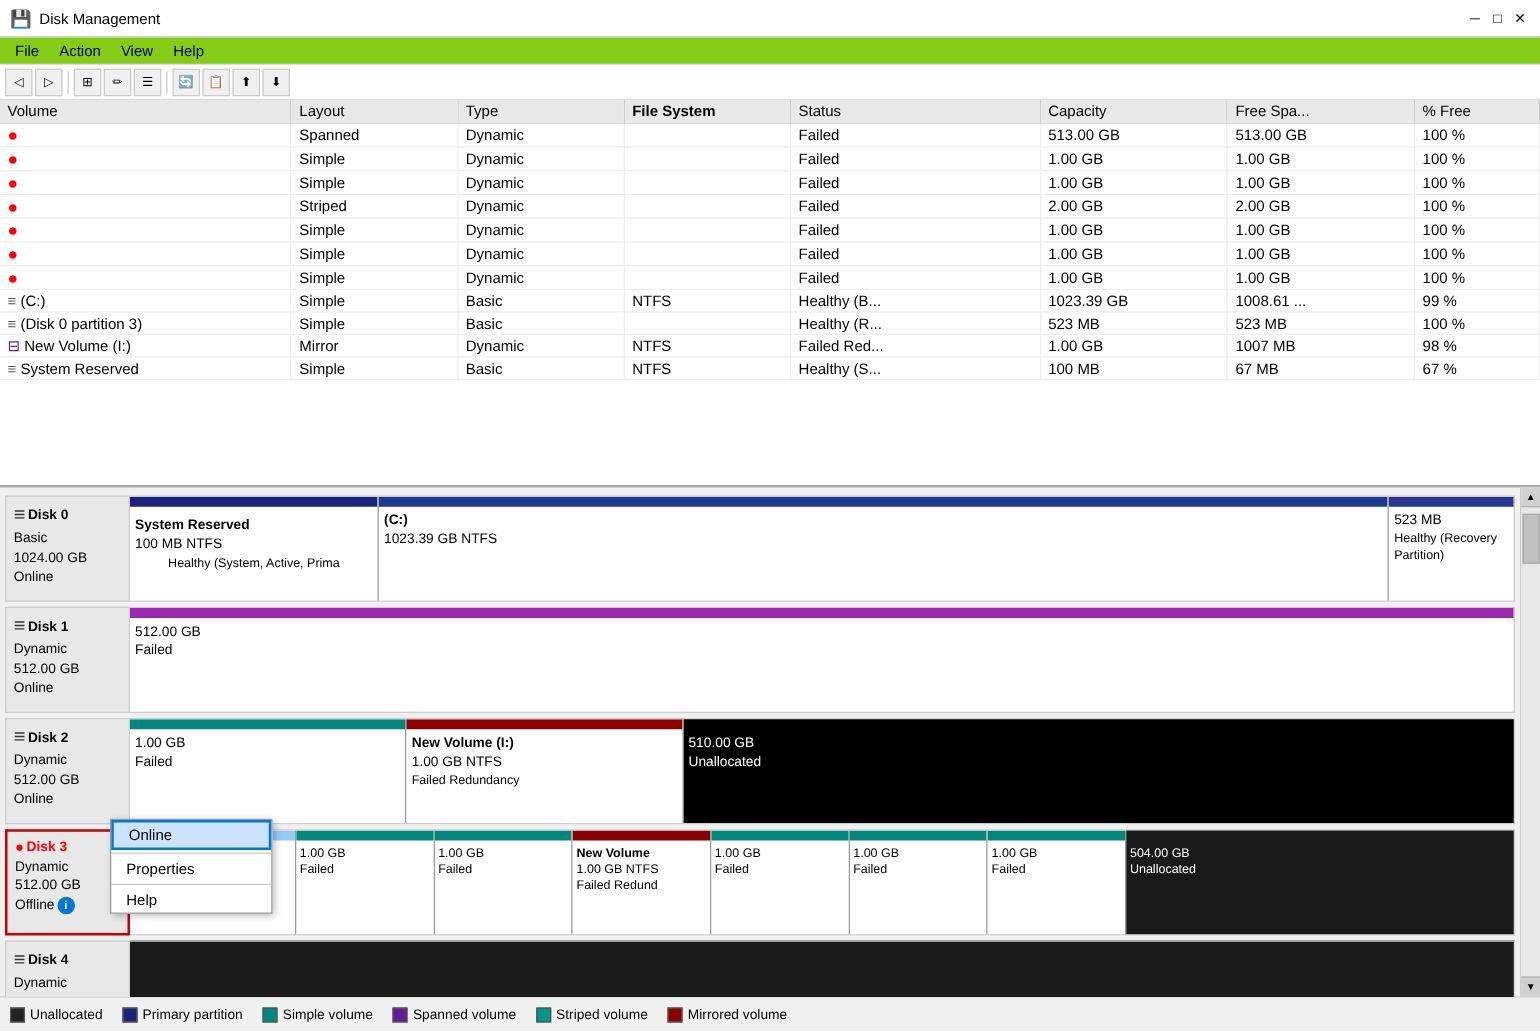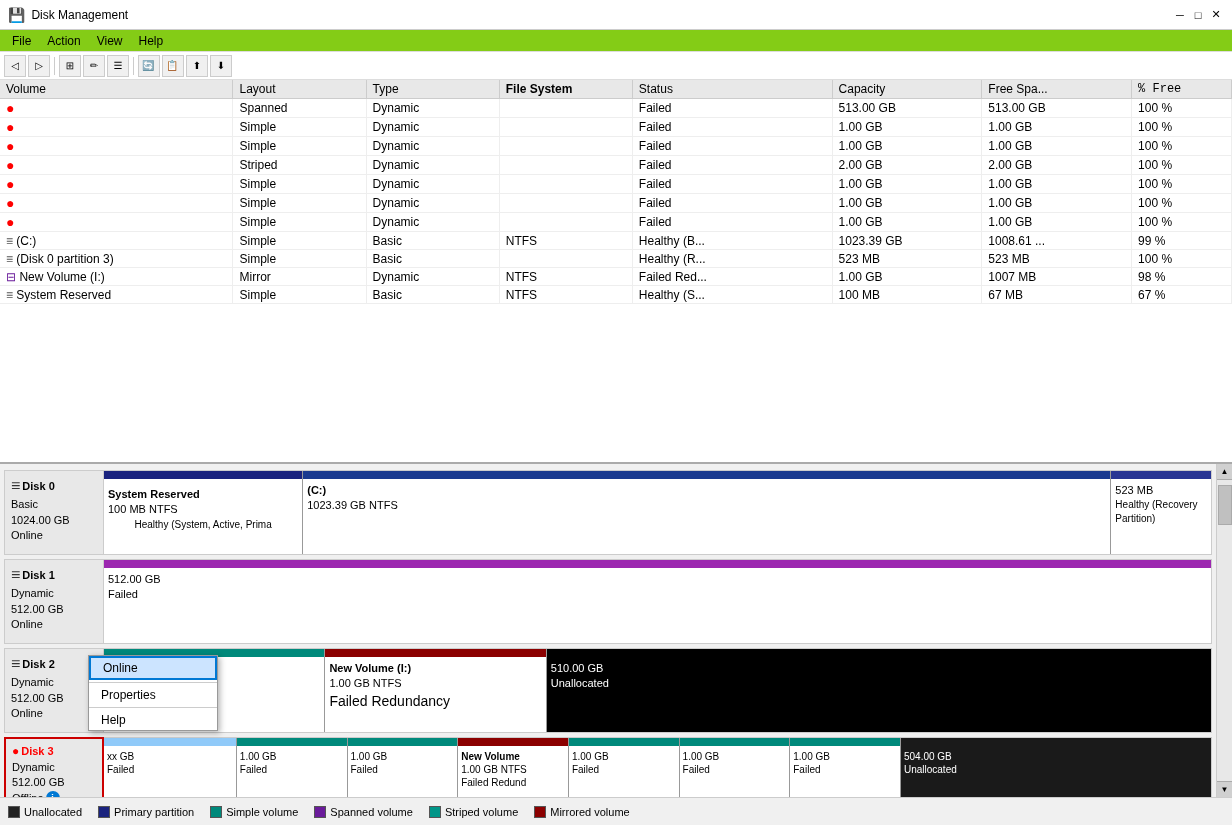--- a/index.html
+++ b/index.html
@@ -70,32 +70,32 @@
     <button class="toolbar-btn" style="font-size:10px;">☰</button>
     <div class="toolbar-sep"></div>
     <button class="toolbar-btn" style="font-size:10px;">🔄</button>
     <button class="toolbar-btn" style="font-size:10px;">📋</button>
     <button class="toolbar-btn" style="font-size:10px;">⬆</button>
     <button class="toolbar-btn" style="font-size:10px;">⬇</button>
   </div>
 
   <div style="flex:1; display:flex; flex-direction:column; overflow:hidden; position:relative;">
 
-    <div class="table-area" style="height:384px; overflow-y:auto;">
+    <div class="table-area" style="height:310px; overflow-y:auto;">
       <table>
         <thead>
           <tr>
             <th style="width:140px;">Volume</th>
             <th style="width:80px;">Layout</th>
             <th style="width:80px;">Type</th>
             <th style="width:80px;font-weight:bold;">File System</th>
             <th style="width:120px;">Status</th>
             <th style="width:90px;">Capacity</th>
             <th style="width:90px;">Free Spa...</th>
-            <th style="width:60px;font-family:Liberation Mono, monospace;">% Free</th>
+            <th style="width:60px;">% Free</th>
           </tr>
         </thead>
         <tbody id="table-body">
         <tr>
     <td><span style="color:red; font-size:14px;">●</span> </td>
     <td>Spanned</td>
     <td>Dynamic</td>
     <td></td>
     <td>Failed</td>
     <td>513.00 GB</td>
@@ -282,21 +282,21 @@
               <div style="margin-top:10px; padding:2px 4px;">
                 <div>1.00 GB</div>
                 <div>Failed</div>
               </div>
             </div>
             <div style="width:20%; border-right:1px solid #999; position:relative; font-size:11px; line-height:1.4; overflow:hidden;">
               <div style="height:8px; background:#8b0000; position:absolute; top:0; left:0; right:0;"></div>
               <div style="margin-top:10px; padding:2px 4px;">
                 <div style="font-weight:bold;">New Volume (I:)</div>
                 <div>1.00 GB NTFS</div>
-                <div style="font-size:14px;">Failed Redundancy</div>
+                <div style="font-size:10px;">Failed Redundancy</div>
               </div>
             </div>
             <div style="width:60%; position:relative; font-size:11px; line-height:1.4; overflow:hidden; background:#000000;">
               <div style="margin-top:10px; padding:2px 4px; color:#fff;">
                 <div>510.00 GB</div>
                 <div>Unallocated</div>
               </div>
             </div>
           </div>
         </div>

